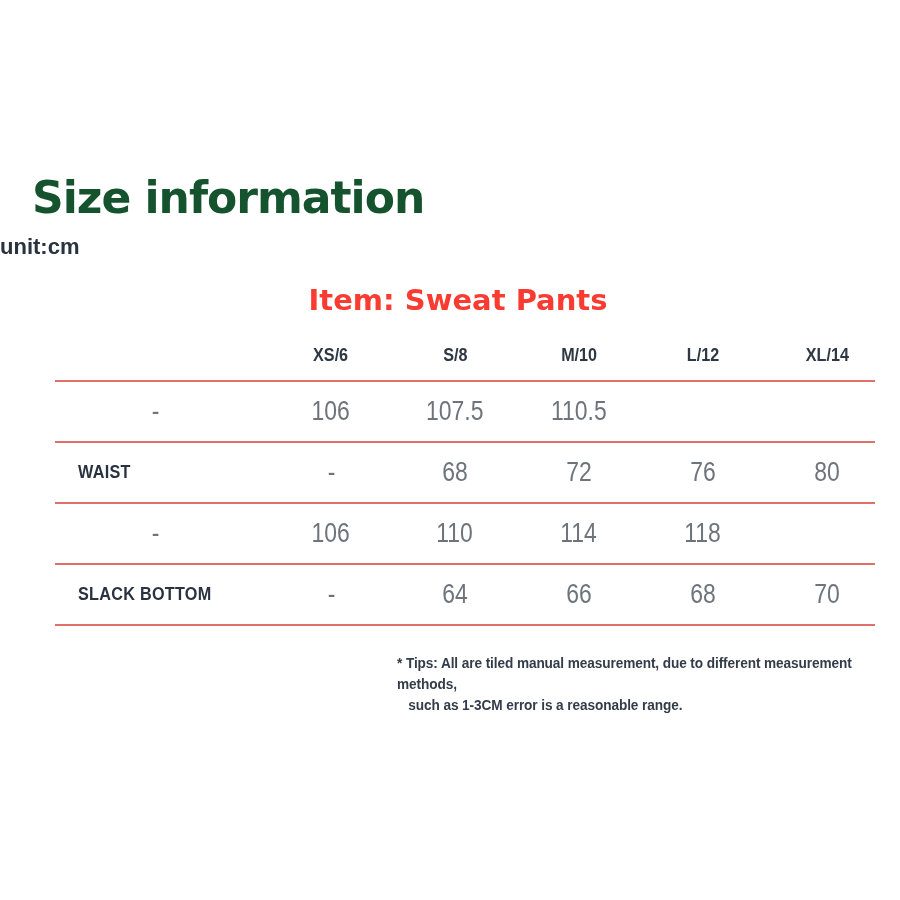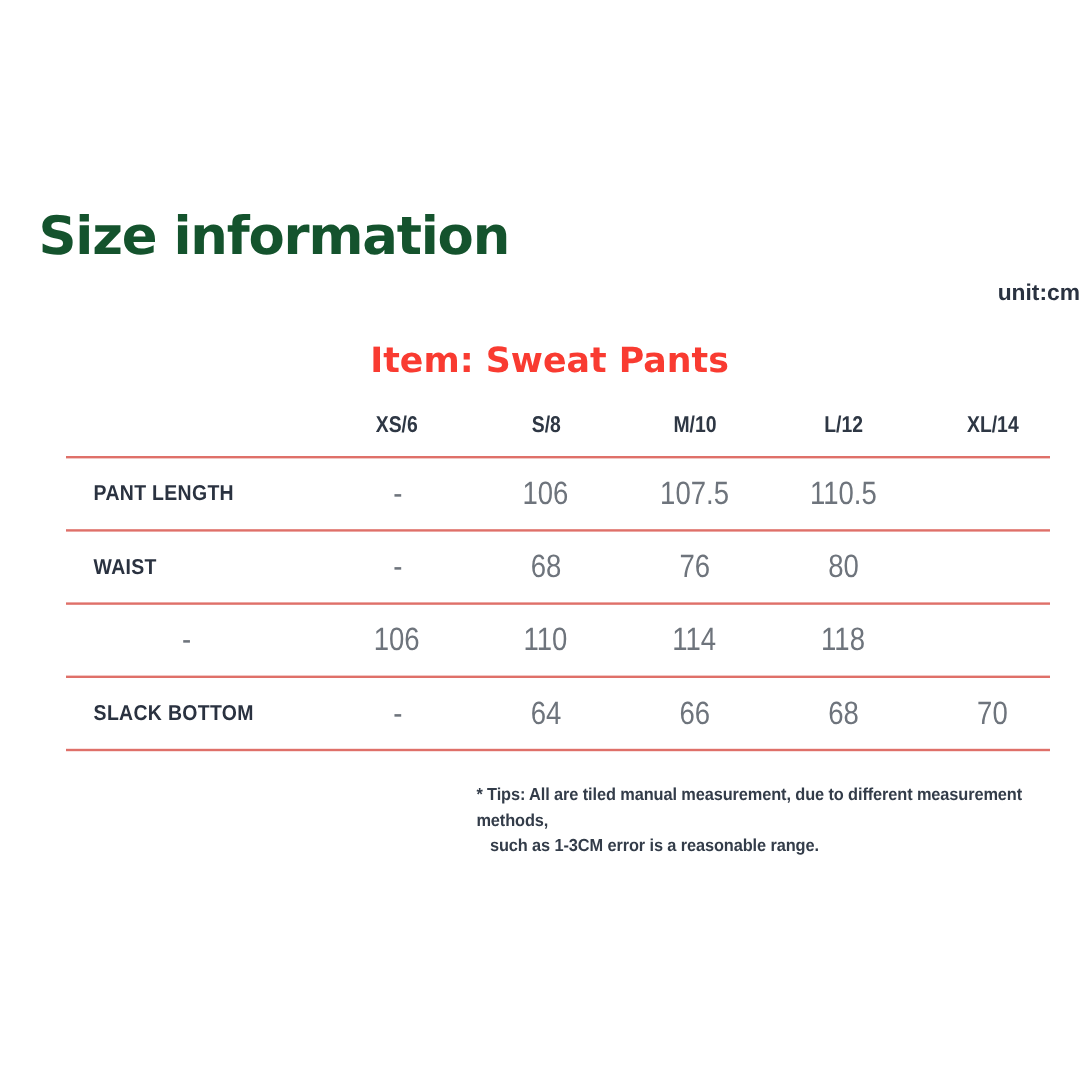--- a/index.html
+++ b/index.html
@@ -17,22 +17,22 @@
     font-family: "DejaVu Sans", sans-serif;
     font-weight: 700;
     font-size: 44px;
     letter-spacing: -1px;
     color: #14532d;
     padding-left: 32px;
   }
   .unit {
     position: absolute;
     top: 234px; left: 0; width: 100%;
-    text-align: right;
-    font-size: 19px;
+    text-align: left;
+    font-size: 22px;
     font-weight: 600;
     color: #2a3240;
   }
   .item {
     position: absolute;
     top: 283px; left: 0; width: 100%;
     text-align: center;
     font-family: "DejaVu Sans", sans-serif;
     font-weight: 700;
     font-size: 29px;
@@ -110,31 +110,31 @@
     <div class="trow head">
       <div class="cell label-cell"></div>
       <div class="cell"><span class="hdr-txt">XS/6</span></div>
       <div class="cell"><span class="hdr-txt">S/8</span></div>
       <div class="cell"><span class="hdr-txt">M/10</span></div>
       <div class="cell"><span class="hdr-txt">L/12</span></div>
       <div class="cell"><span class="hdr-txt">XL/14</span></div>
     </div>
 
     <div class="trow">
-      <div class="cell label-cell"><span class="label-txt">PANT LENGTH</span></div>
       <div class="cell"><span class="val-txt">-</span></div>
       <div class="cell"><span class="val-txt">106</span></div>
       <div class="cell"><span class="val-txt">107.5</span></div>
       <div class="cell"><span class="val-txt">110.5</span></div>
     </div>
 
     <div class="trow">
       <div class="cell label-cell"><span class="label-txt">WAIST</span></div>
       <div class="cell"><span class="val-txt">-</span></div>
       <div class="cell"><span class="val-txt">68</span></div>
+      <div class="cell"><span class="val-txt">72</span></div>
       <div class="cell"><span class="val-txt">76</span></div>
       <div class="cell"><span class="val-txt">80</span></div>
     </div>
 
     <div class="trow">
       <div class="cell"><span class="val-txt">-</span></div>
       <div class="cell"><span class="val-txt">106</span></div>
       <div class="cell"><span class="val-txt">110</span></div>
       <div class="cell"><span class="val-txt">114</span></div>
       <div class="cell"><span class="val-txt">118</span></div>

